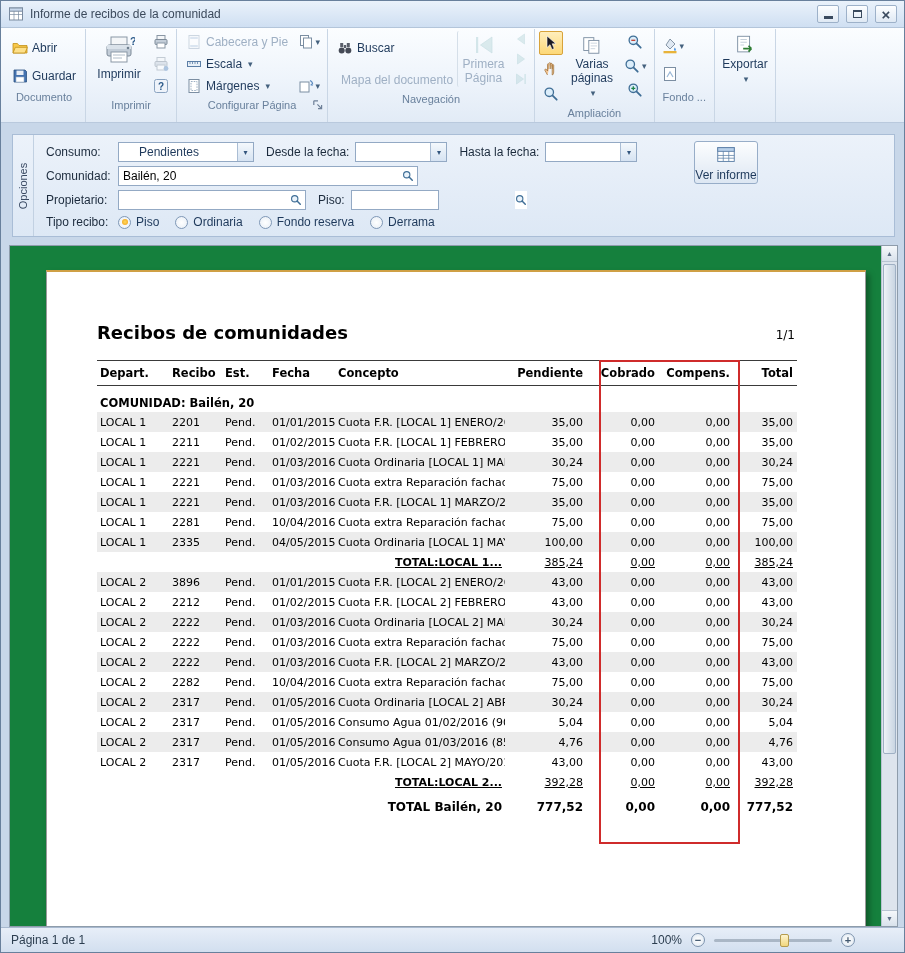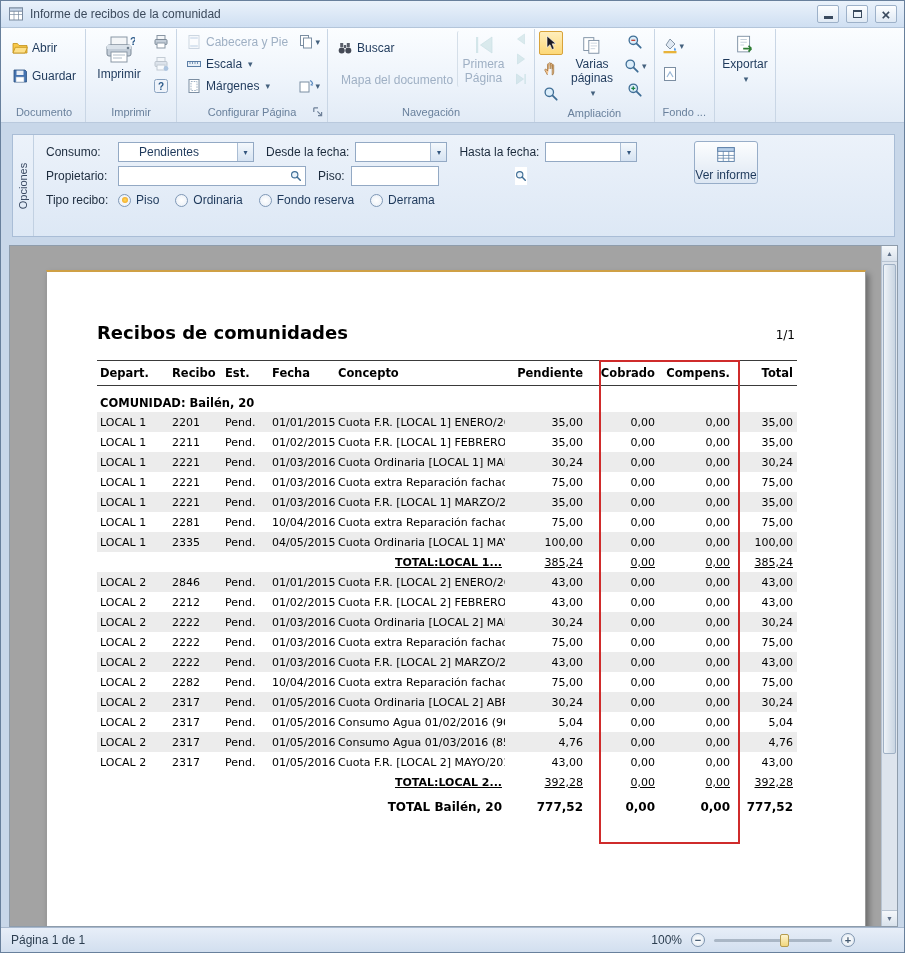--- a/index.html
+++ b/index.html
@@ -14,21 +14,21 @@
   .win-btns { margin-left: auto; display: flex; gap: 7px; }
   .win-btn { width: 22px; height: 18px; background: linear-gradient(#fdfeff,#dfe9f4);
              border: 1px solid #9db1c9; border-radius: 2px; display: flex; align-items: center; justify-content: center; cursor: default; }
   .glyph-min { width: 9px; height: 3px; background: #3a4a5e; margin-top: 7px; }
   .glyph-max { width: 9px; height: 8px; border: 1px solid #3a4a5e; border-top: 2px solid #3a4a5e; }
   .glyph-close { font-size: 15px; font-weight: bold; color: #3a4a5e; line-height: 1; }
 
   
   .ribbon { height: 95px; flex: 0 0 95px; display: flex;
             background: linear-gradient(#fbfdff,#eef4fb 55%, #e2ebf6); border-bottom: 1px solid #b9c9dd; padding: 1px 2px 0; }
-  .rgroup { display: flex; flex-direction: column; padding: 2px 4px 1px; border-right: 1px solid #c9d6e5; }
+  .rgroup { display: flex; flex-direction: column; padding: 2px 4px 16px; border-right: 1px solid #c9d6e5; }
   .rg-body { flex: 1; display: flex; align-items: flex-start; }
   .rg-caption { height: 17px; line-height: 16px; text-align: center; font-size: 11px; color: #69809c; position: relative; padding: 0 4px; }
   .launcher { position: absolute; right: -1px; top: 2px; width: 12px; height: 12px; }
   .rfiller { flex: 1; }
 
   .colstack { display: flex; flex-direction: column; }
   .btn-sm { display: flex; align-items: center; gap: 4px; padding: 3px 5px; white-space: nowrap; border-radius: 2px; cursor: default; }
   .btn-lg { display: flex; flex-direction: column; align-items: center; text-align: center; padding: 3px 2px 1px; gap: 2px; border-radius: 2px; cursor: default; line-height: 1.15; }
   .btn-ico { display: flex; align-items: center; justify-content: center; padding: 3px; border-radius: 2px; cursor: default; }
   .i12 { width: 12px; height: 12px; display: block; }
@@ -70,21 +70,21 @@
   .radio-item { display: flex; align-items: center; gap: 5px; margin-right: 16px; cursor: default; }
   .radio-circle { width: 13px; height: 13px; border-radius: 50%; background: radial-gradient(#ffffff,#e6edf5); border: 1px solid #7f98b6; position: relative; }
   .radio-item.checked .radio-circle::after { content: ""; position: absolute; inset: 2.5px; border-radius: 50%;
                background: radial-gradient(#ffd95e,#ef9c14); }
   .ver-area { width: 200px; padding-top: 6px; }
   .ver-informe { width: 64px; height: 43px; display: flex; flex-direction: column; align-items: center; justify-content: center;
                  gap: 2px; background: linear-gradient(#fcfdfe,#dde7f3); border: 1px solid #97adc8; border-radius: 3px;
                  font-family: inherit; font-size: 12px; color: #1e395b; cursor: default; }
 
   
-  .preview { flex: 1; margin: 8px 6px 0 8px; background: #a3a3a3; border: 1px solid #8e9cab; position: relative; overflow: hidden; }
+  .preview { flex: 1; margin: 8px 6px 0 8px; background: #15803d; border: 1px solid #8e9cab; position: relative; overflow: hidden; }
   .page { position: absolute; left: 36px; top: 24px; width: 820px; height: 1100px; background: #fff;
           border: 1px solid #9a9a9a; border-top: 2px solid #cfa045; box-shadow: 3px 4px 6px rgba(0,0,0,.35); }
   .report-title { position: absolute; top: 50px; left: 50px; font-family: "DejaVu Sans", sans-serif;
                   font-size: 18px; font-weight: bold; color: #000; }
   .page-ind { position: absolute; top: 56px; right: 70px; font-family: "DejaVu Sans", sans-serif; font-size: 12px; color: #000; }
   .report-table { position: absolute; top: 88px; left: 50px; width: 700px; border-collapse: collapse; table-layout: fixed;
                   font-family: "DejaVu Sans", sans-serif; font-size: 11px; color: #000; }
   .report-table th { border-top: 1px solid #3a3a3a; border-bottom: 1px solid #3a3a3a; font-weight: bold;
                      text-align: left; height: 25px; font-size: 11.5px; padding: 2px 3px; white-space: nowrap; overflow: hidden; }
   .report-table td { height: 20px; padding: 2px 3px; white-space: nowrap; overflow: hidden; }
@@ -476,20 +476,34 @@
         </div>
         <label class="gapl">Desde la fecha:</label>
         <div class="combo w-date">
           <span class="combo-val"></span>
           <span class="combo-btn">▾</span>
         </div>
         <label class="gapl">Hasta la fecha:</label>
         <div class="combo w-date">
           <span class="combo-val"></span>
           <span class="combo-btn">▾</span>
+        </div>
+      </div>
+      <div class="opt-row">
+        <label class="lb1">Comunidad:</label>
+        <div class="lookup w-comunidad">
+          <input value="Bailén, 20" style="">
+          <span class="lookup-btn">
+            <span class="i12">
+              <svg viewBox="0 0 16 16">
+                  <circle cx="6.3" cy="6.3" r="4.2" fill="#eaf3fb" stroke="#3f6e96" stroke-width="1.5"></circle>
+                  <path d="M9.4 9.4l4.3 4.3" stroke="#3f6e96" stroke-width="2" stroke-linecap="round"></path>
+                </svg>
+            </span>
+          </span>
         </div>
       </div>
       <div class="opt-row">
         <label class="lb1">Propietario:</label>
         <div class="lookup w-prop">
           <input value="" style="">
           <span class="lookup-btn">
             <span class="i12">
               <svg viewBox="0 0 16 16">
                   <circle cx="6.3" cy="6.3" r="4.2" fill="#eaf3fb" stroke="#3f6e96" stroke-width="1.5"></circle>
@@ -657,21 +671,21 @@
             </tr>
             <tr class="row-subtotal">
               <td colspan="5" class="total-label">TOTAL:LOCAL 1...</td>
               <td class="num">385,24</td>
               <td class="num">0,00</td>
               <td class="num">0,00</td>
               <td class="num">385,24</td>
             </tr>
             <tr class="row-data shaded">
               <td>LOCAL 2</td>
-              <td>2846</td>
+              <td>3896</td>
               <td>Pend.</td>
               <td>01/01/2015</td>
               <td>Cuota F.R. [LOCAL 2] ENERO/20</td>
               <td class="num">43,00</td>
               <td class="num">0,00</td>
               <td class="num">0,00</td>
               <td class="num">43,00</td>
             </tr>
             <tr class="row-data">
               <td>LOCAL 2</td>

